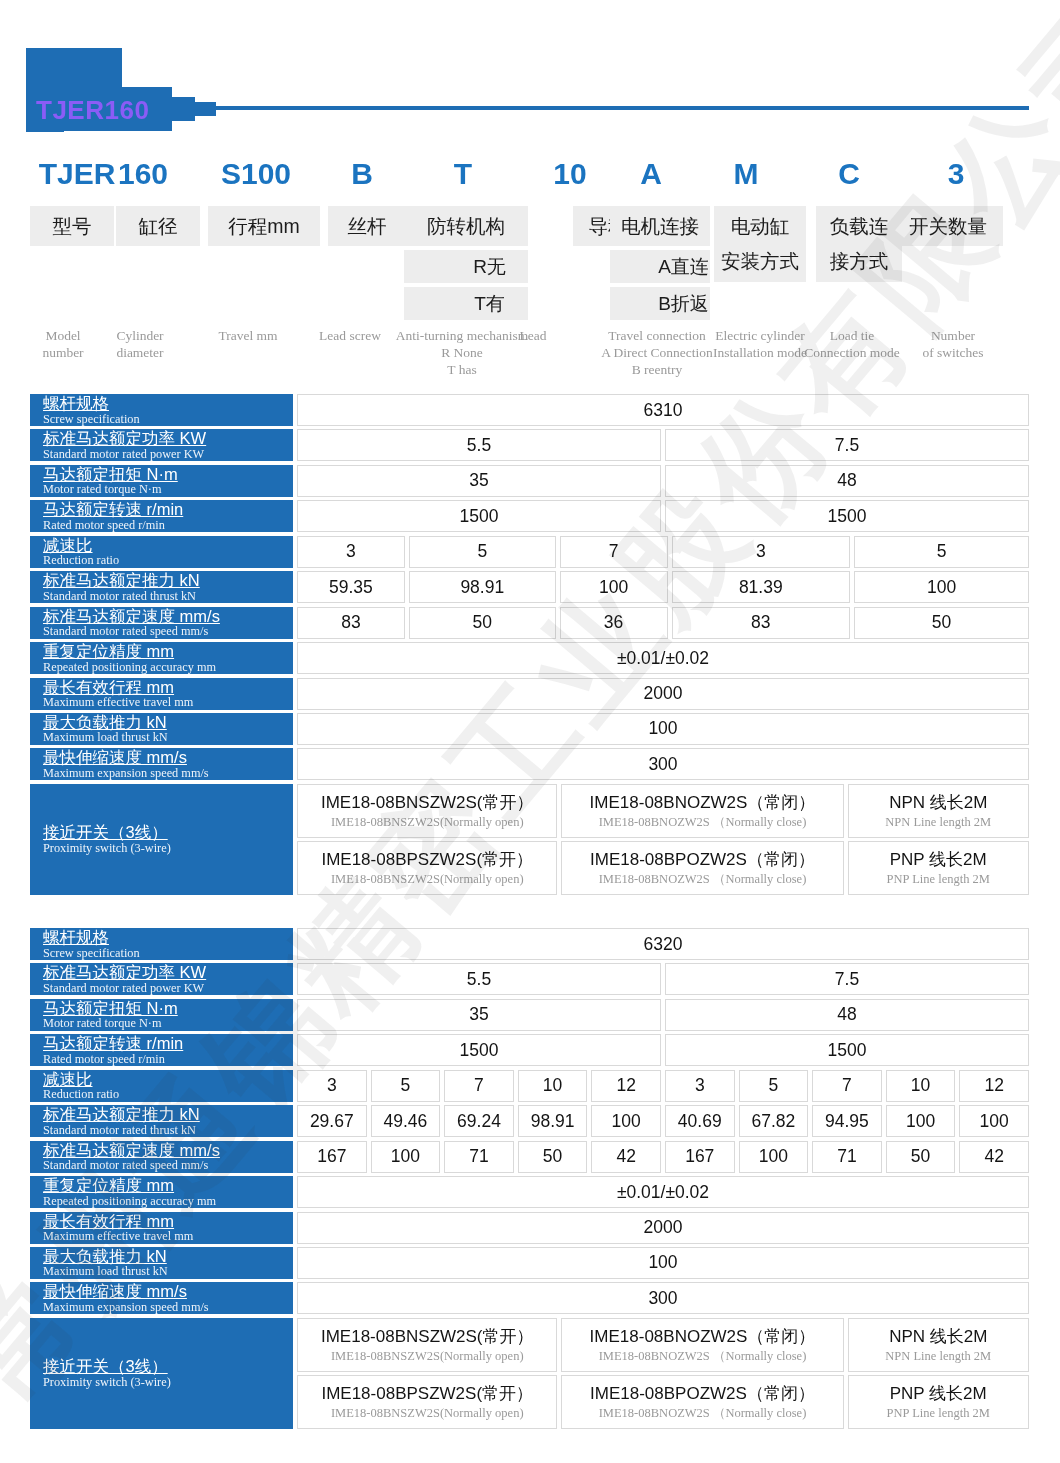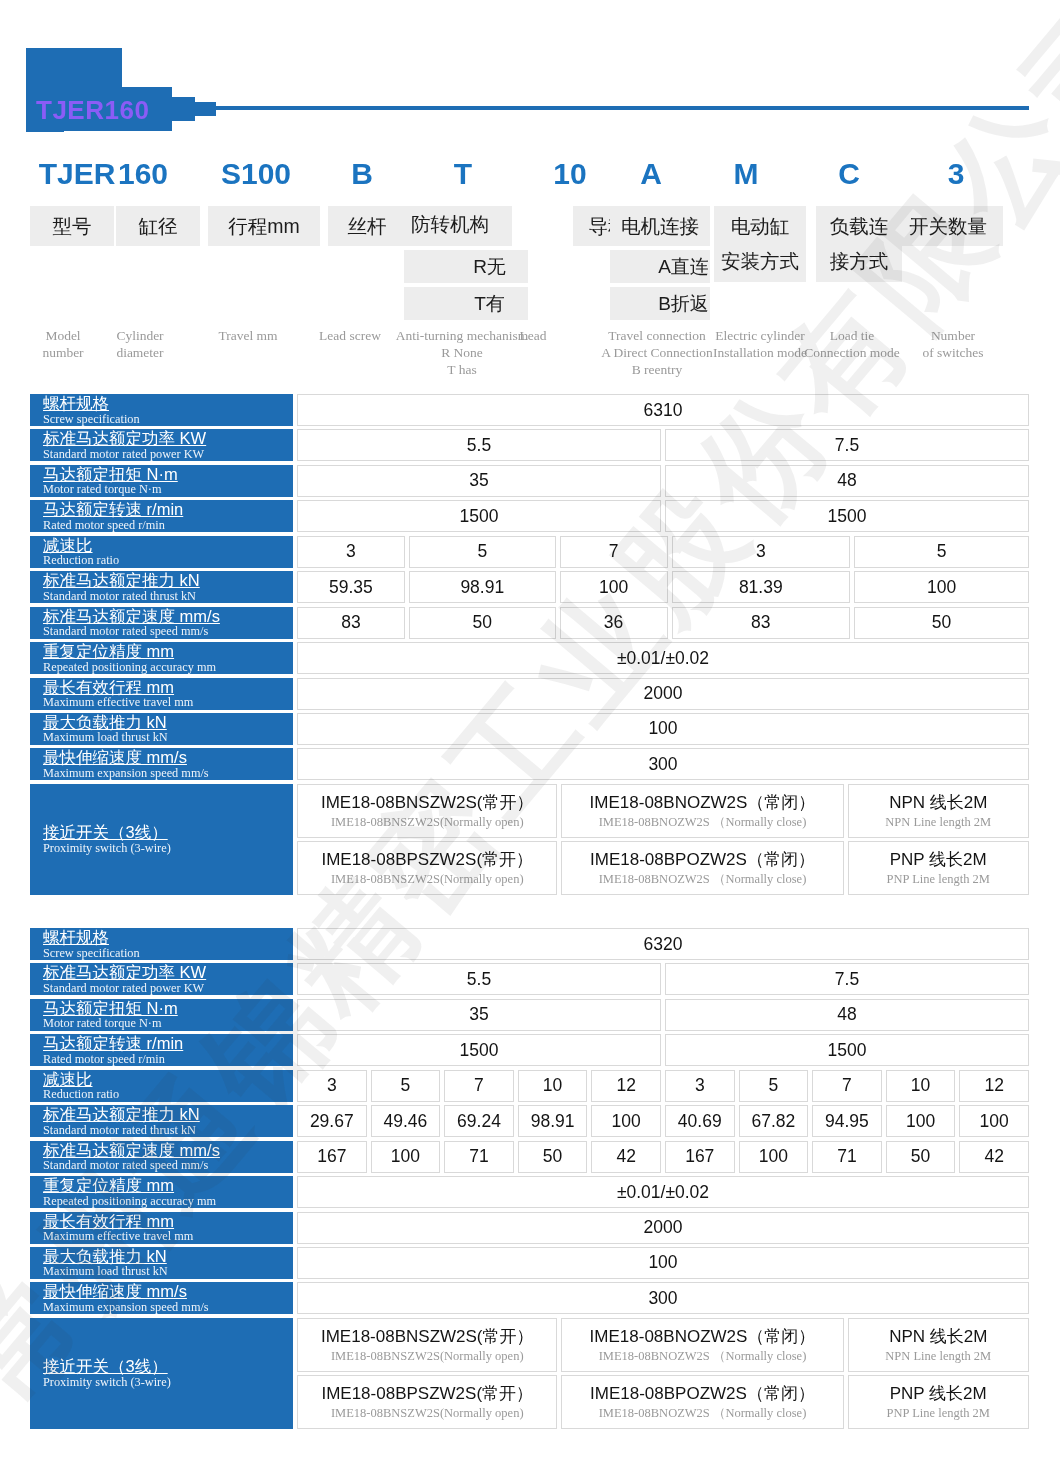--- a/index.html
+++ b/index.html
@@ -99,21 +99,21 @@
       <div class="seg-label one" style="left: 208px; width: 112px;">行程mm</div>
       <div class="seg-en" style="left: 248px;">
         <div>Travel mm</div>
       </div>
       <div class="code-val" style="left: 362px;">B</div>
       <div class="seg-label one" style="left: 328px; width: 78px;">丝杆</div>
       <div class="seg-en" style="left: 350px;">
         <div>Lead screw</div>
       </div>
       <div class="code-val" style="left: 463px;">T</div>
-      <div class="seg-label one" style="left: 388px; width: 124px; font-family: Liberation Mono, monospace;">防转机构</div>
+      <div class="seg-label one" style="left: 404px; width: 124px;">防转机构</div>
       <div class="seg-opt" style="left: 404px; width: 124px; top: 250px;">R无</div>
       <div class="seg-opt" style="left: 404px; width: 124px; top: 287px;">T有</div>
       <div class="seg-en" style="left: 462px;">
         <div>Anti-turning mechanism</div>
         <div>R None</div>
         <div>T has</div>
       </div>
       <div class="code-val" style="left: 570px;">10</div>
       <div class="seg-label one" style="left: 536px; width: 70px; margin-left: 37px;">导程</div>
       <div class="seg-en" style="left: 533px;">

